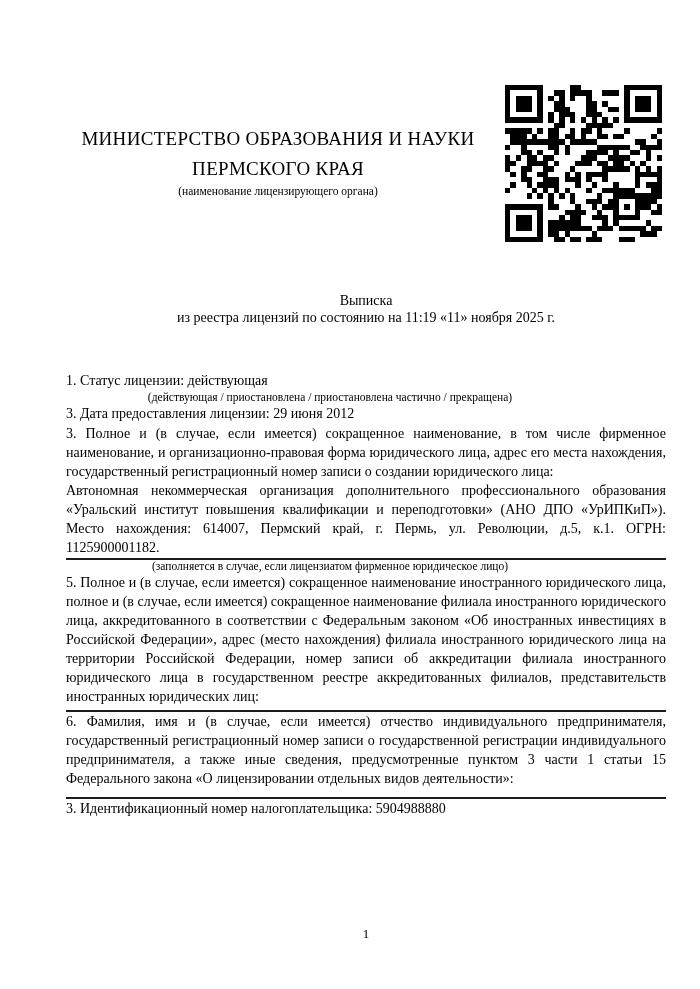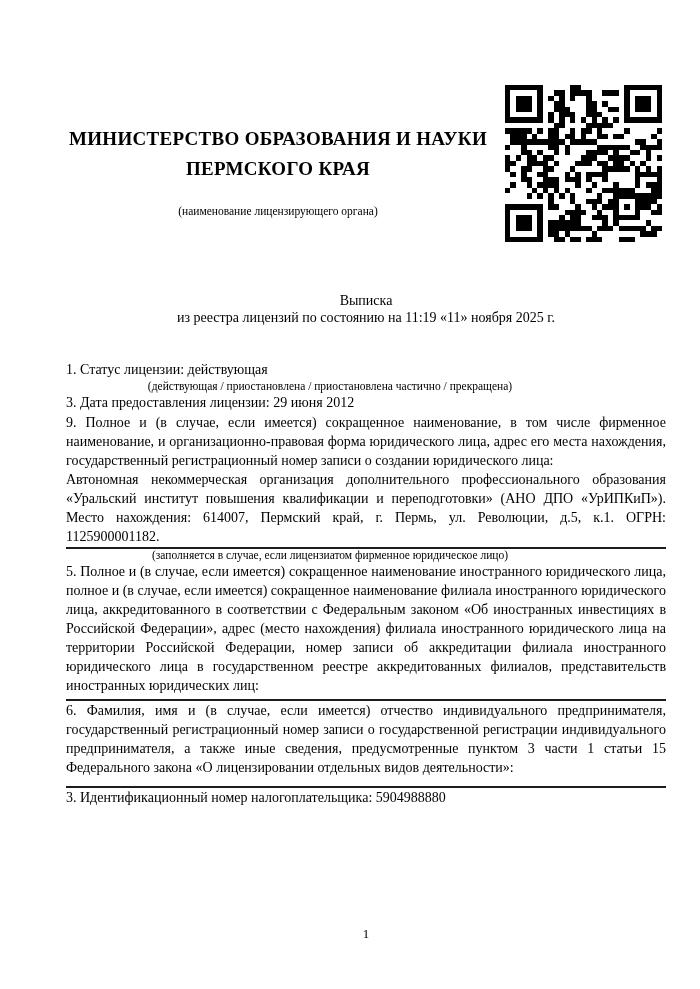--- a/index.html
+++ b/index.html
@@ -13,50 +13,50 @@
     overflow: hidden;
   }
   .header {
     position: absolute;
     left: 66px;
     top: 124px;
     width: 424px;
     text-align: center;
   }
   .ministry-line {
-    font-weight: bold;
+    font-weight: normal;
     font-size: 19px;
     line-height: 30px;
     letter-spacing: 0.3px;
   }
   .org-caption {
     font-size: 11.5px;
     line-height: 14px;
-    margin-top: 20px;
+    margin-top: 0;
   }
   .qr {
     position: absolute;
     left: 505px;
     top: 85px;
     width: 157px;
     height: 157px;
   }
   .doc-title {
     position: absolute;
     left: 66px;
     top: 292px;
     width: 600px;
     text-align: center;
     font-size: 14px;
     line-height: 17px;
   }
   .items {
     position: absolute;
     left: 66px;
-    top: 360px;
+    top: 371px;
     width: 600px;
     font-size: 14px;
   }
   .items p { margin: 0; }
   .item { line-height: 20px; text-align: left; }
   .para { line-height: 19px; text-align: justify; }
   .note {
     width: 528px;
     font-size: 11.5px;
     line-height: 13px;
@@ -530,21 +530,21 @@
     <div>из реестра лицензий по состоянию на 11:19 «11» ноября 2025 г.</div>
   </div>
 
   <div class="items">
     <p class="item">1. Статус лицензии: действующая</p>
     <p class="note">(действующая / приостановлена / приостановлена частично / прекращена)</p>
 
 
     <p class="item m3">3. Дата предоставления лицензии: 29 июня 2012</p>
 
-    <p class="para m4">9. Полное и (в случае, если имеется) сокращенное наименование, в том числе фирменное наименование, и организационно-правовая форма юридического лица, адрес его места нахождения, государственный регистрационный номер записи о создании юридического лица:</p>
+    <p class="para m4">3. Полное и (в случае, если имеется) сокращенное наименование, в том числе фирменное наименование, и организационно-правовая форма юридического лица, адрес его места нахождения, государственный регистрационный номер записи о создании юридического лица:</p>
     <p class="para">Автономная некоммерческая организация дополнительного профессионального образования «Уральский институт повышения квалификации и переподготовки» (АНО ДПО «УрИПКиП»). Место нахождения: 614007, Пермский край, г. Пермь, ул. Революции, д.5, к.1. ОГРН: 1125900001182.</p>
     <div class="rule r4"></div>
     <p class="note note-gap">(заполняется в случае, если лицензиатом фирменное юридическое лицо)</p>
 
     <p class="para m5">5. Полное и (в случае, если имеется) сокращенное наименование иностранного юридического лица, полное и (в случае, если имеется) сокращенное наименование филиала иностранного юридического лица, аккредитованного в соответствии с Федеральным законом «Об иностранных инвестициях в Российской Федерации», адрес (место нахождения) филиала иностранного юридического лица на территории Российской Федерации, номер записи об аккредитации филиала иностранного юридического лица в государственном реестре аккредитованных филиалов, представительств иностранных юридических лиц:</p>
     <div class="rule r5"></div>
 
     <p class="para m6">6. Фамилия, имя и (в случае, если имеется) отчество индивидуального предпринимателя, государственный регистрационный номер записи о государственной регистрации индивидуального предпринимателя, а также иные сведения, предусмотренные пунктом 3 части 1 статьи 15 Федерального закона «О лицензировании отдельных видов деятельности»:</p>
     <div class="rule r6"></div>
 

